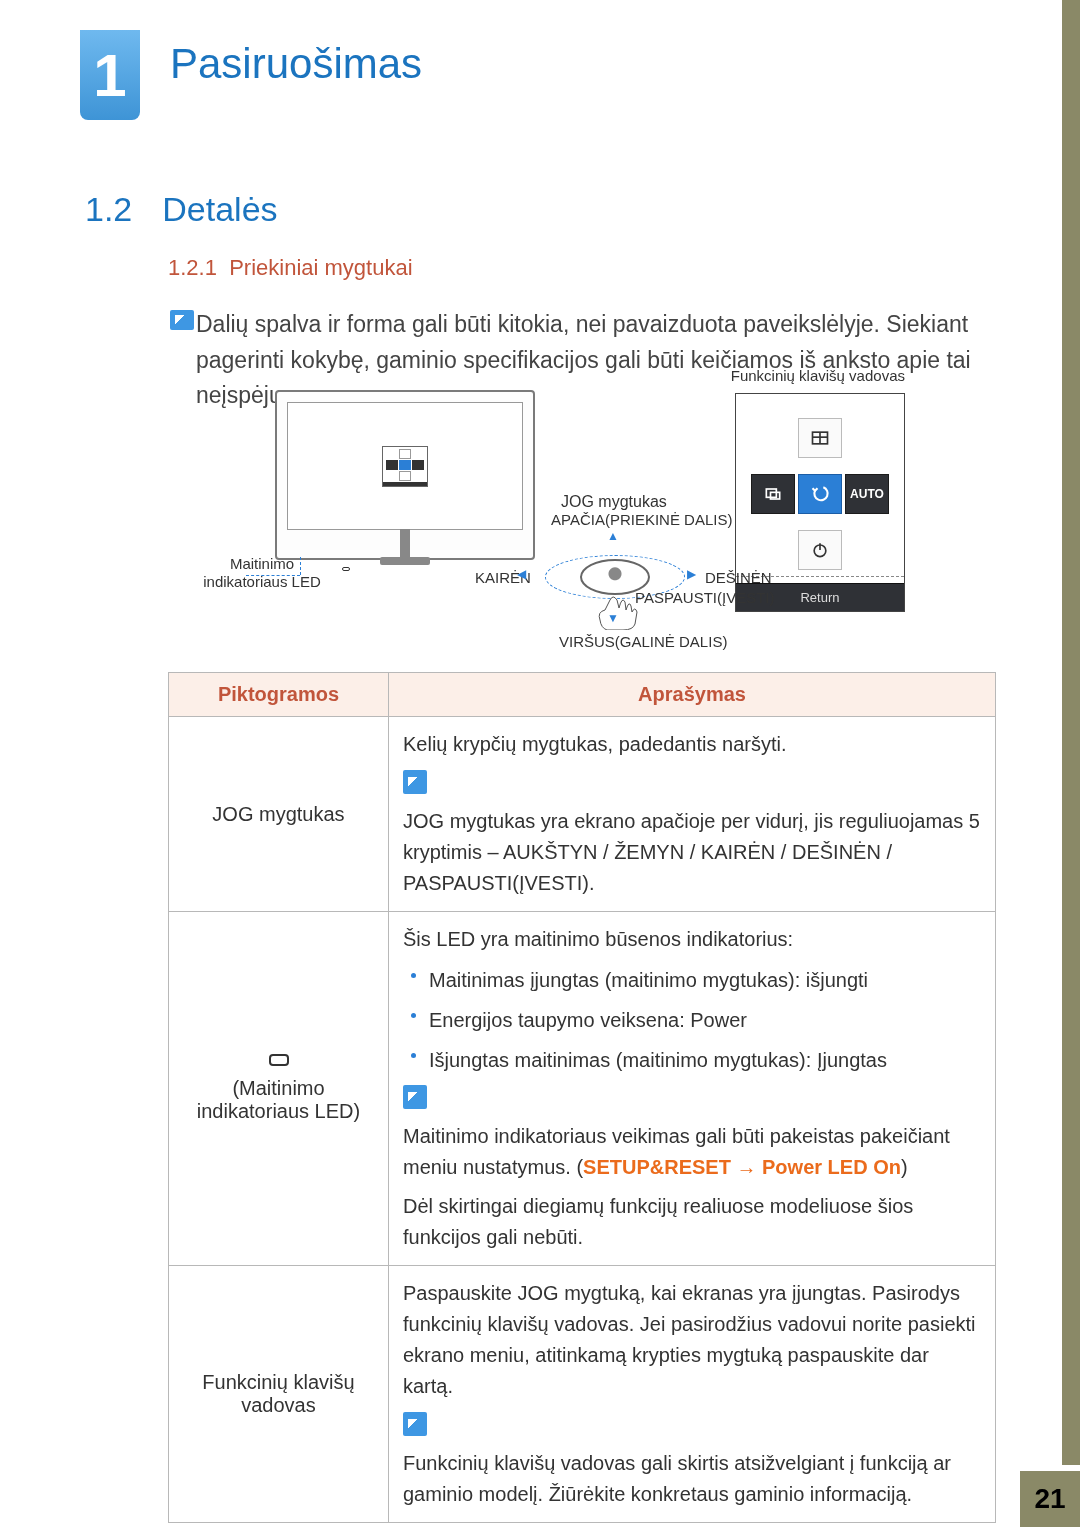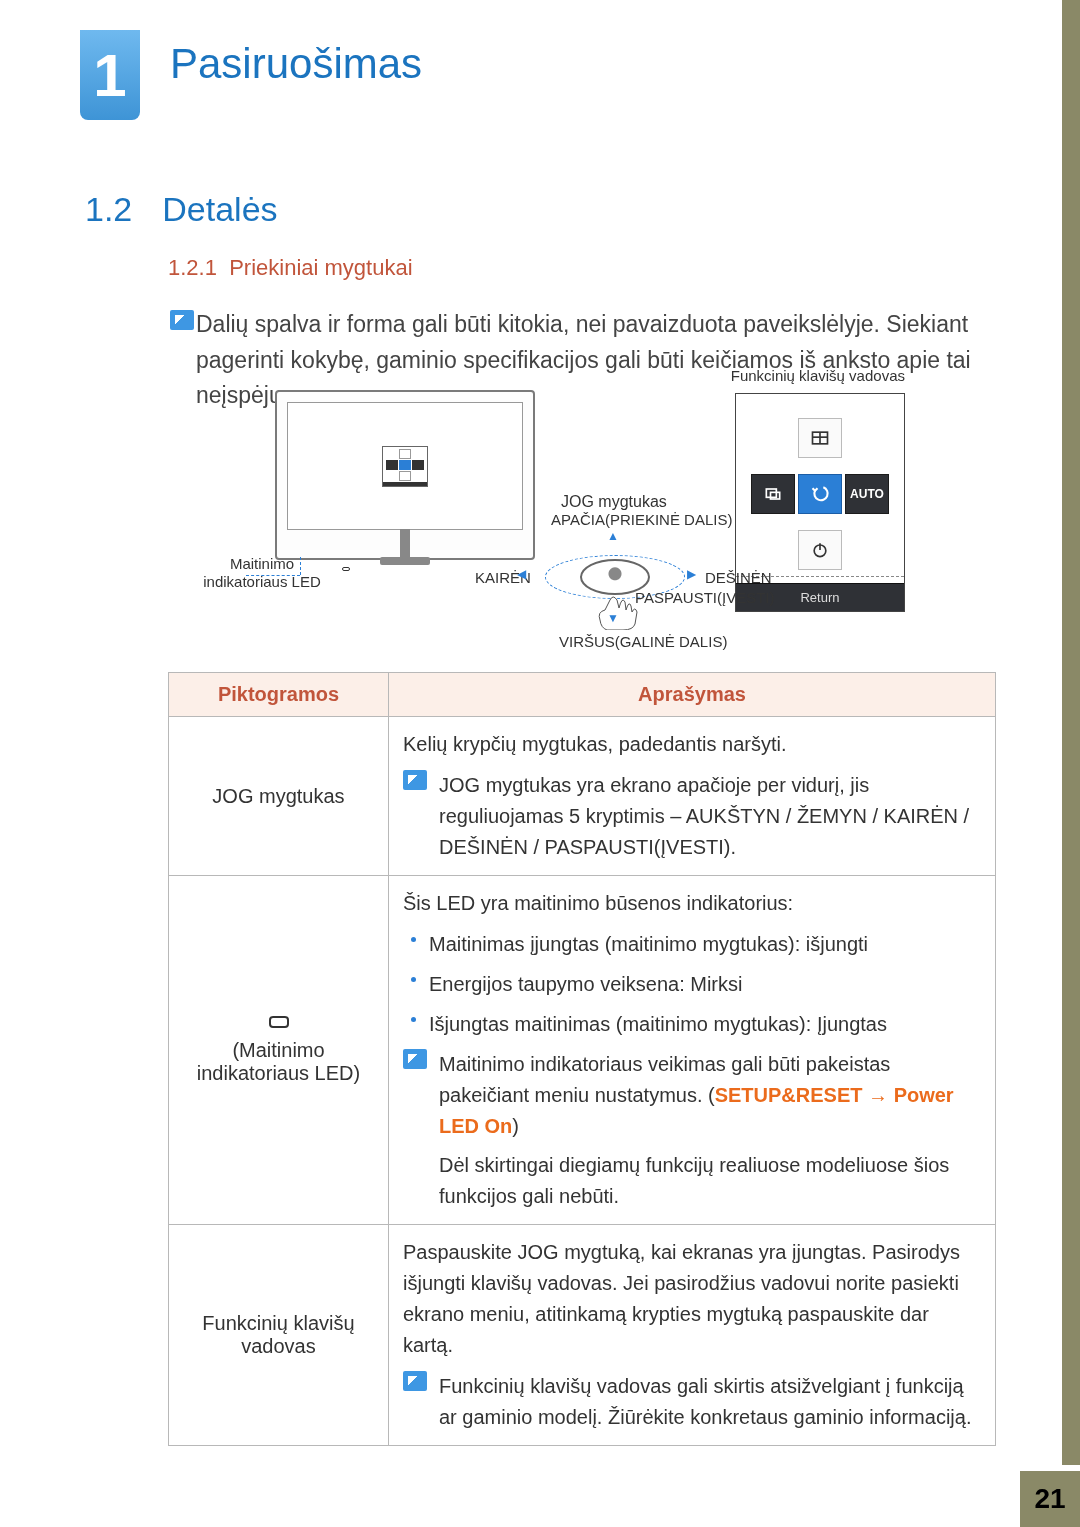--- a/index.html
+++ b/index.html
@@ -174,21 +174,21 @@
     text-align: left;
   }
   .tbl th {
     background: #fcefe8;
     color: #c1553b;
     font-weight: bold;
     text-align: center;
     padding: 10px;
   }
   .tbl td.lbl { width: 220px; text-align: center; }
-  .cell-note{display:flex;align-items:flex-start;gap:12px;margin-top:10px;}
+  .cell-note{display:flex;align-items:flex-start;gap:12px;margin-top:10px;flex-direction:column;}
   .cell-note .note-icon{position:static;flex:0 0 24px;}
   .cell-text{line-height:1.55;}
   ul.bul{list-style:none;padding:0;margin:10px 0;}
   ul.bul li{position:relative;padding-left:26px;margin:10px 0;line-height:1.5;}
   ul.bul li::before{content:"";position:absolute;left:8px;top:8px;width:5px;height:5px;background:#2b7fd6;border-radius:50%;}
   .orange{color:#eb6b1c;font-weight:bold;}
   .power-led-icon{
     width:20px;height:12px;border:2px solid #333;border-radius:4px;display:inline-block;margin-bottom:6px;
   }
   
@@ -330,36 +330,36 @@
     </tr>
     <tr>
       <td class="lbl">
         <span class="power-led-icon"></span><br>
         <span>(Maitinimo indikatoriaus LED)</span>
       </td>
       <td>
         <div class="cell-text">Šis LED yra maitinimo būsenos indikatorius:</div>
         <ul class="bul">
           <li>Maitinimas įjungtas (maitinimo mygtukas): išjungti</li>
-          <li>Energijos taupymo veiksena: Mirksi</li>
+          <li>Energijos taupymo veiksena: Power</li>
           <li>Išjungtas maitinimas (maitinimo mygtukas): Įjungtas</li>
         </ul>
         <div class="cell-note">
           <div class="note-icon"></div>
           <div class="cell-text">
             <span>Maitinimo indikatoriaus veikimas gali būti pakeistas pakeičiant meniu nustatymus. (</span><span class="orange">SETUP&amp;RESET</span><span class="orange"> → </span><span class="orange">Power LED On</span><span>)</span>
             <div style="margin-top:8px;">Dėl skirtingai diegiamų funkcijų realiuose modeliuose šios funkcijos gali nebūti.</div>
           </div>
         </div>
       </td>
     </tr>
     <tr>
       <td class="lbl">Funkcinių klavišų vadovas</td>
       <td>
-        <div class="cell-text">Paspauskite JOG mygtuką, kai ekranas yra įjungtas. Pasirodys išjungti klavišų vadovas. Jei pasirodžius vadovui norite pasiekti ekrano meniu, atitinkamą krypties mygtuką paspauskite dar kartą.</div>
+        <div class="cell-text">Paspauskite JOG mygtuką, kai ekranas yra įjungtas. Pasirodys funkcinių klavišų vadovas. Jei pasirodžius vadovui norite pasiekti ekrano meniu, atitinkamą krypties mygtuką paspauskite dar kartą.</div>
         <div class="cell-note">
           <div class="note-icon"></div>
           <div class="cell-text">Funkcinių klavišų vadovas gali skirtis atsižvelgiant į funkciją ar gaminio modelį. Žiūrėkite konkretaus gaminio informaciją.</div>
         </div>
       </td>
     </tr>
   </tbody>
 </table>
 
 <div class="footer">

